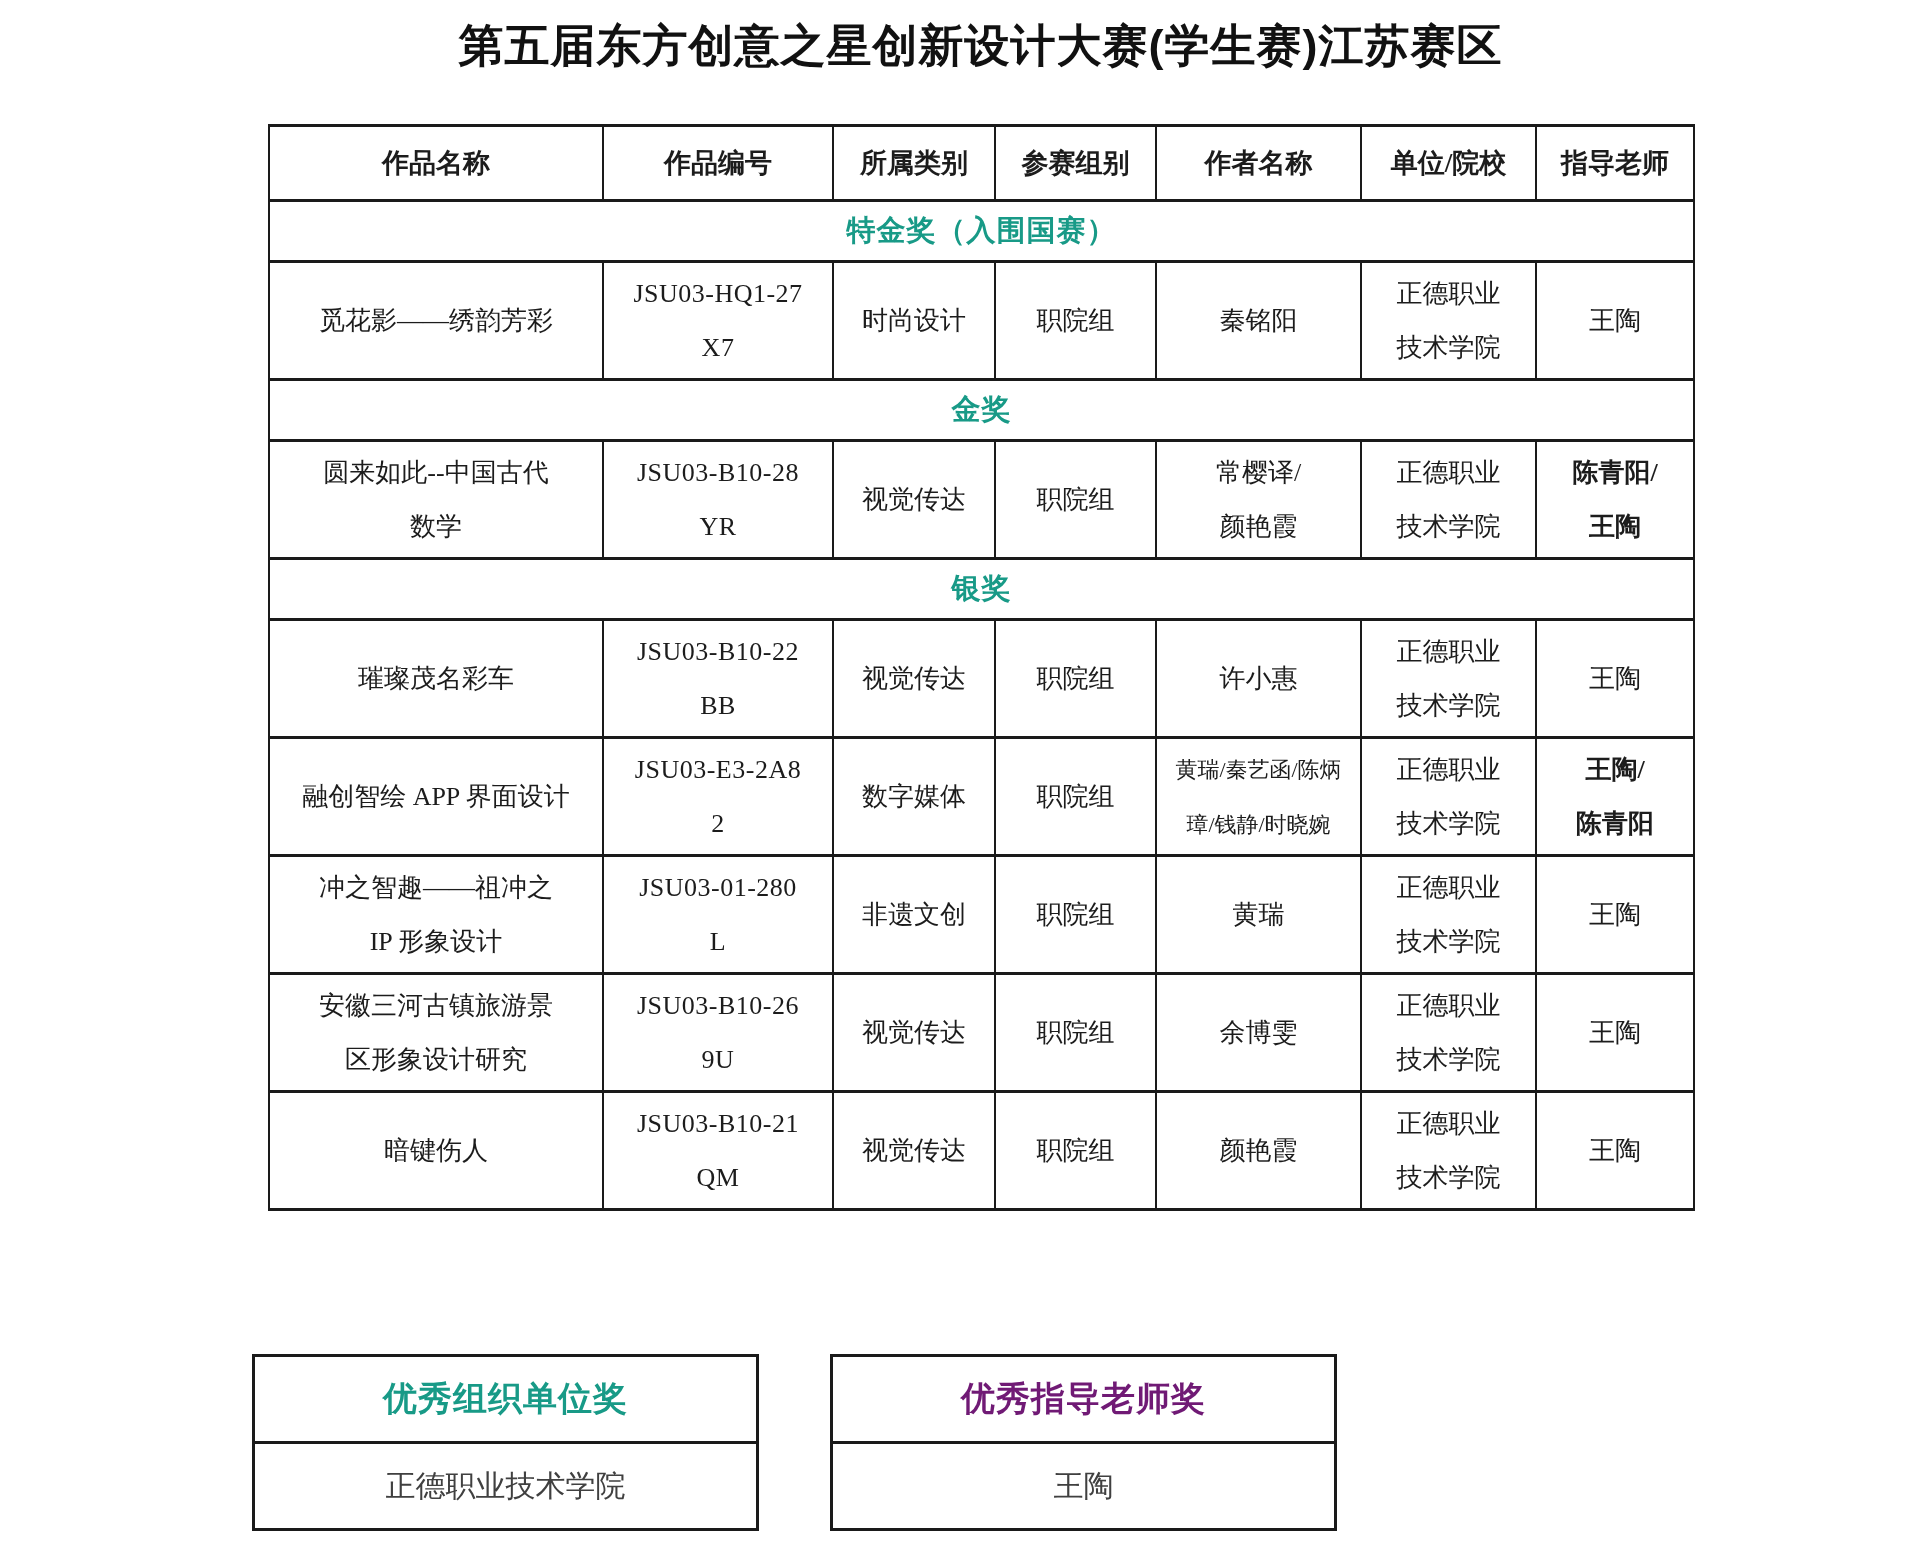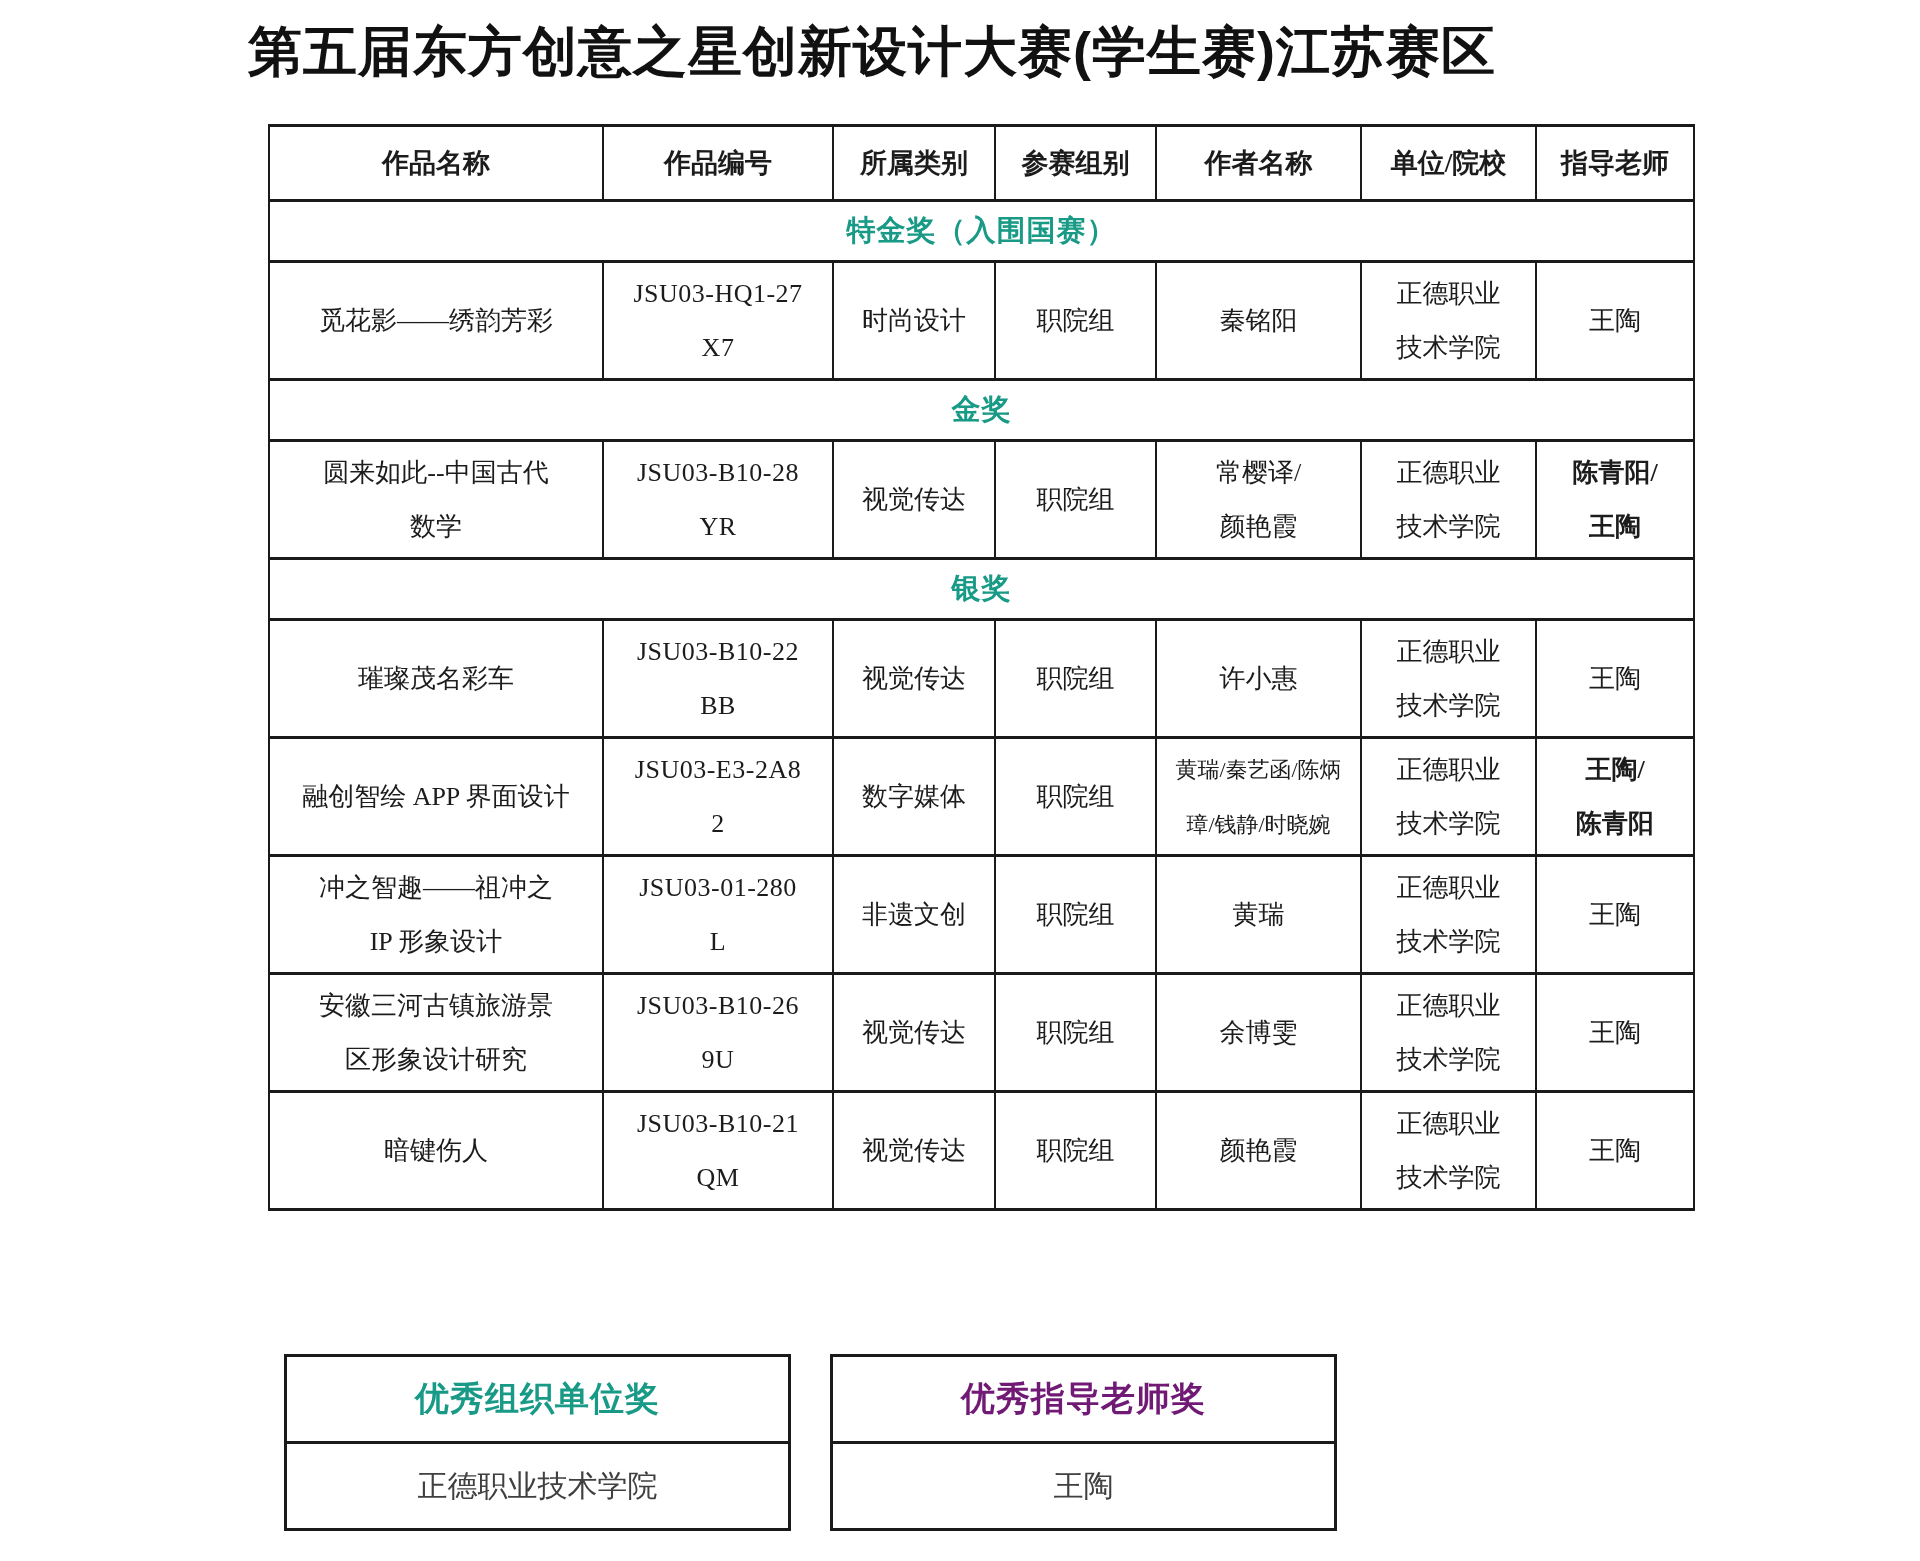--- a/index.html
+++ b/index.html
@@ -4,22 +4,22 @@
 <style>
   html,body{margin:0;padding:0;}
   body{
     width:1920px;height:1561px;background:#ffffff;position:relative;
     font-family:"Liberation Serif","DejaVu Serif",serif;color:#1c1c1c;
     -webkit-font-smoothing:antialiased;
   }
   .page{position:absolute;inset:0;}
   .doc-title{
     position:absolute;top:16px;left:248px;width:1465px;margin:0;
-    font-family:"Liberation Sans","DejaVu Sans",sans-serif;
-    font-size:54px;font-weight:700;color:#111;letter-spacing:1px;white-space:nowrap;
+    text-align:center;font-family:"Liberation Sans","DejaVu Sans",sans-serif;
+    font-size:45px;font-weight:700;color:#111;letter-spacing:1px;white-space:nowrap;
   }
   table.awards{
     position:absolute;left:268px;top:124px;width:1425px;
     border-collapse:collapse;table-layout:fixed;
     text-align:center;font-size:26px;
   }
   table.awards th,table.awards td{
     border-left:2px solid #1a1a1a;border-right:2px solid #1a1a1a;
     border-top:3px solid #1a1a1a;border-bottom:3px solid #1a1a1a;
     vertical-align:middle;padding:2px 6px;overflow:hidden;
@@ -41,21 +41,21 @@
   table.mini{
     position:absolute;top:1354px;width:507px;border-collapse:collapse;
     text-align:center;table-layout:fixed;
   }
   table.mini td{border:3px solid #1a1a1a;vertical-align:middle;}
   td.mini-head{
     height:82px;font-family:"Liberation Sans","DejaVu Sans",sans-serif;
     font-weight:700;font-size:34px;color:#189a87;letter-spacing:1px;
   }
   td.mini-body{height:82px;font-size:30px;color:#404040;}
-  .mini-left{left:284px;}
+  .mini-left{left:252px;}
   .mini-right{left:830px;}
 </style>
 </head>
 <body>
 
 <div class="page">
 
   <h1 class="doc-title">第五届东方创意之星创新设计大赛(学生赛)江苏赛区</h1>
 
   <table class="awards">

